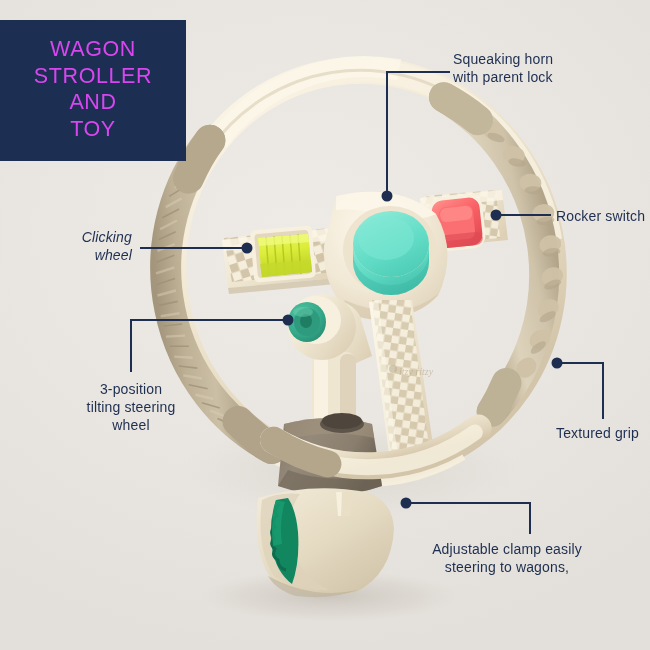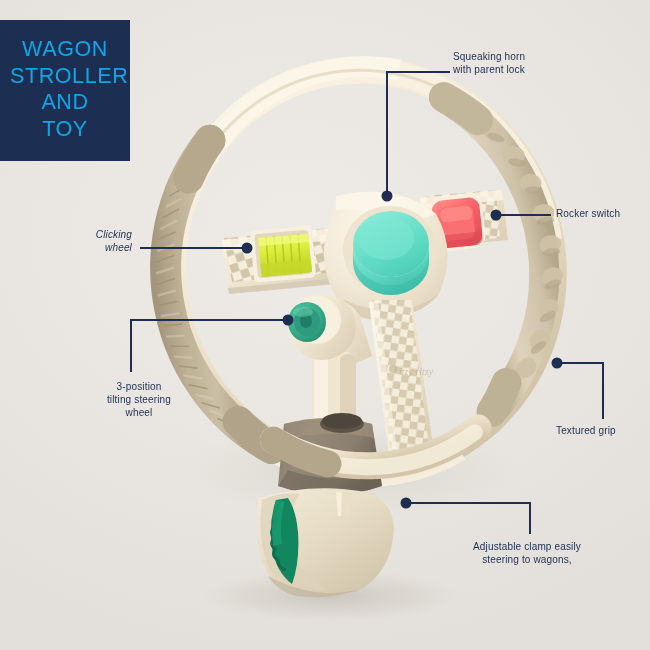--- a/index.html
+++ b/index.html
@@ -29,55 +29,55 @@
     left: 0; top: 0;
     width: 650px;
     height: 650px;
   }
 
   
   #title-block {
     position: absolute;
     left: 0;
     top: 20px;
-    width: 130px;
+    width: 186px;
     padding: 16px 10px 18px 10px;
     box-sizing: border-box;
     background: #1c2f52;
-    color: #0ea5e9;
+    color: #d946ef;
     text-align: center;
     letter-spacing: 0.6px;
     line-height: 1.24;
     font-size: 21.5px;
     font-weight: 400;
     z-index: 40;
   }
   #title-block .tline { display: block; white-space: nowrap; }
 
   
   .callout {
     position: absolute;
     color: #1d2e50;
-    font-size: 10px;
+    font-size: 14px;
     line-height: 1.3;
     letter-spacing: 0.15px;
     z-index: 30;
     white-space: nowrap;
   }
   .callout .cl { display: block; }
   .ca-left   { text-align: right; font-style: italic; }
   .ca-center { text-align: center; }
   .ca-right  { text-align: left; }
 
   #co-horn   { left: 453px; top: 50px;  }
   #co-rocker { left: 556px; top: 207px; }
   #co-click  { left: 22px;  top: 228px; width: 110px; }
-  #co-tilt   { left: 53px;  top: 380px; width: 172px; }
+  #co-tilt   { left: 45px;  top: 380px; width: 172px; }
   #co-grip   { left: 556px; top: 424px; }
-  #co-clamp  { left: 416px; top: 540px; width: 222px; }
+  #co-clamp  { left: 396px; top: 540px; width: 222px; }
 
   
   #leaders {
     position: absolute;
     left: 0; top: 0;
     width: 650px; height: 650px;
     z-index: 25;
     pointer-events: none;
   }
 </style>

